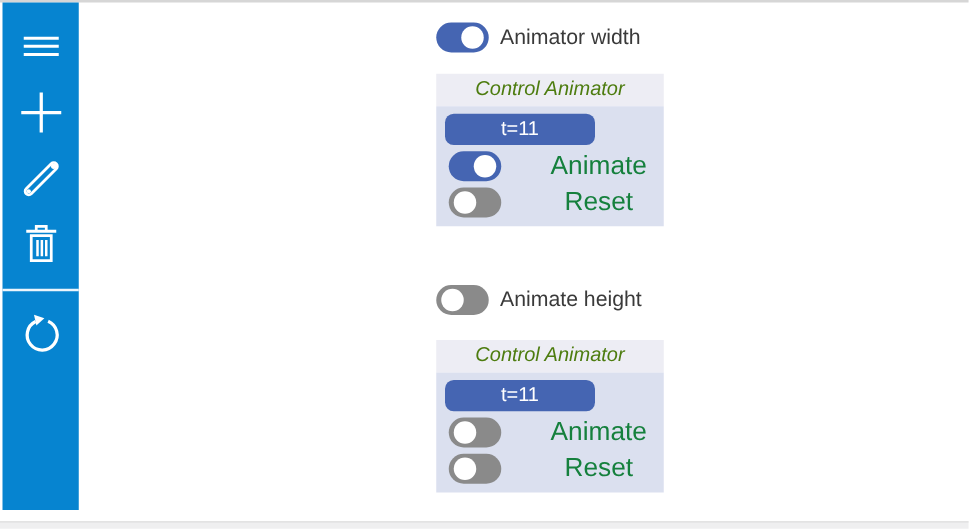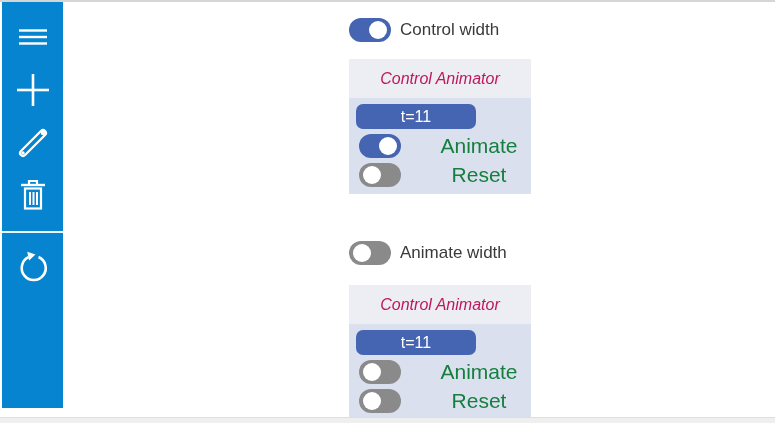--- a/index.html
+++ b/index.html
@@ -39,22 +39,22 @@
   }
   .toggle.on{background:#4565b2;}
   .toggle.on .knob{left:auto;right:4px;}
 
   .toggle-caption{margin-left:9px;font-size:17px;color:#3a3a3a;white-space:nowrap;}
 
   .panel{width:182px;}
   .panel-1{margin-top:17px;}
   .panel-2{margin-top:20px;}
   .panel-header{
-    height:39px;background:#ededf4;display:flex;align-items:center;justify-content:center;
-    font-style:italic;font-size:16px;color:#be185d;
+    height:26px;background:#ededf4;display:flex;align-items:center;justify-content:center;
+    font-style:italic;font-size:16px;color:#4d7c0f;
   }
   .panel-body{background:#dbe0ef;padding:6px 0 7px 0;}
   .badge{
     margin-left:7px;width:120px;height:25px;border-radius:7px;background:#4565b2;
     display:flex;align-items:center;justify-content:center;
     color:#ffffff;font-size:16px;cursor:pointer;
   }
   .panel-row{display:flex;align-items:center;height:24px;margin-top:5px;padding-left:10px;}
   .panel-row-label{flex:1;text-align:center;padding-left:26px;font-size:21px;color:#15803d;white-space:nowrap;}
 
@@ -121,21 +121,21 @@
     </span>
   </div>
 </div>
 
 <div class="main-col">
 
   <div class="toggle-row">
     <div class="toggle on">
       <div class="knob"></div>
     </div>
-    <div class="toggle-caption">Control width</div>
+    <div class="toggle-caption">Animator width</div>
   </div>
 
   <div class="panel panel-1">
     <div class="panel-header">Control Animator</div>
     <div class="panel-body">
       <div class="badge">t=11</div>
       <div class="panel-row">
         <div class="toggle on">
           <div class="knob"></div>
         </div>
@@ -149,21 +149,21 @@
       </div>
     </div>
   </div>
 
   <div class="gap-between-sections"></div>
 
   <div class="toggle-row">
     <div class="toggle">
       <div class="knob"></div>
     </div>
-    <div class="toggle-caption">Animate width</div>
+    <div class="toggle-caption">Animate height</div>
   </div>
 
   <div class="panel panel-2">
     <div class="panel-header">Control Animator</div>
     <div class="panel-body">
       <div class="badge">t=11</div>
       <div class="panel-row">
         <div class="toggle">
           <div class="knob"></div>
         </div>

